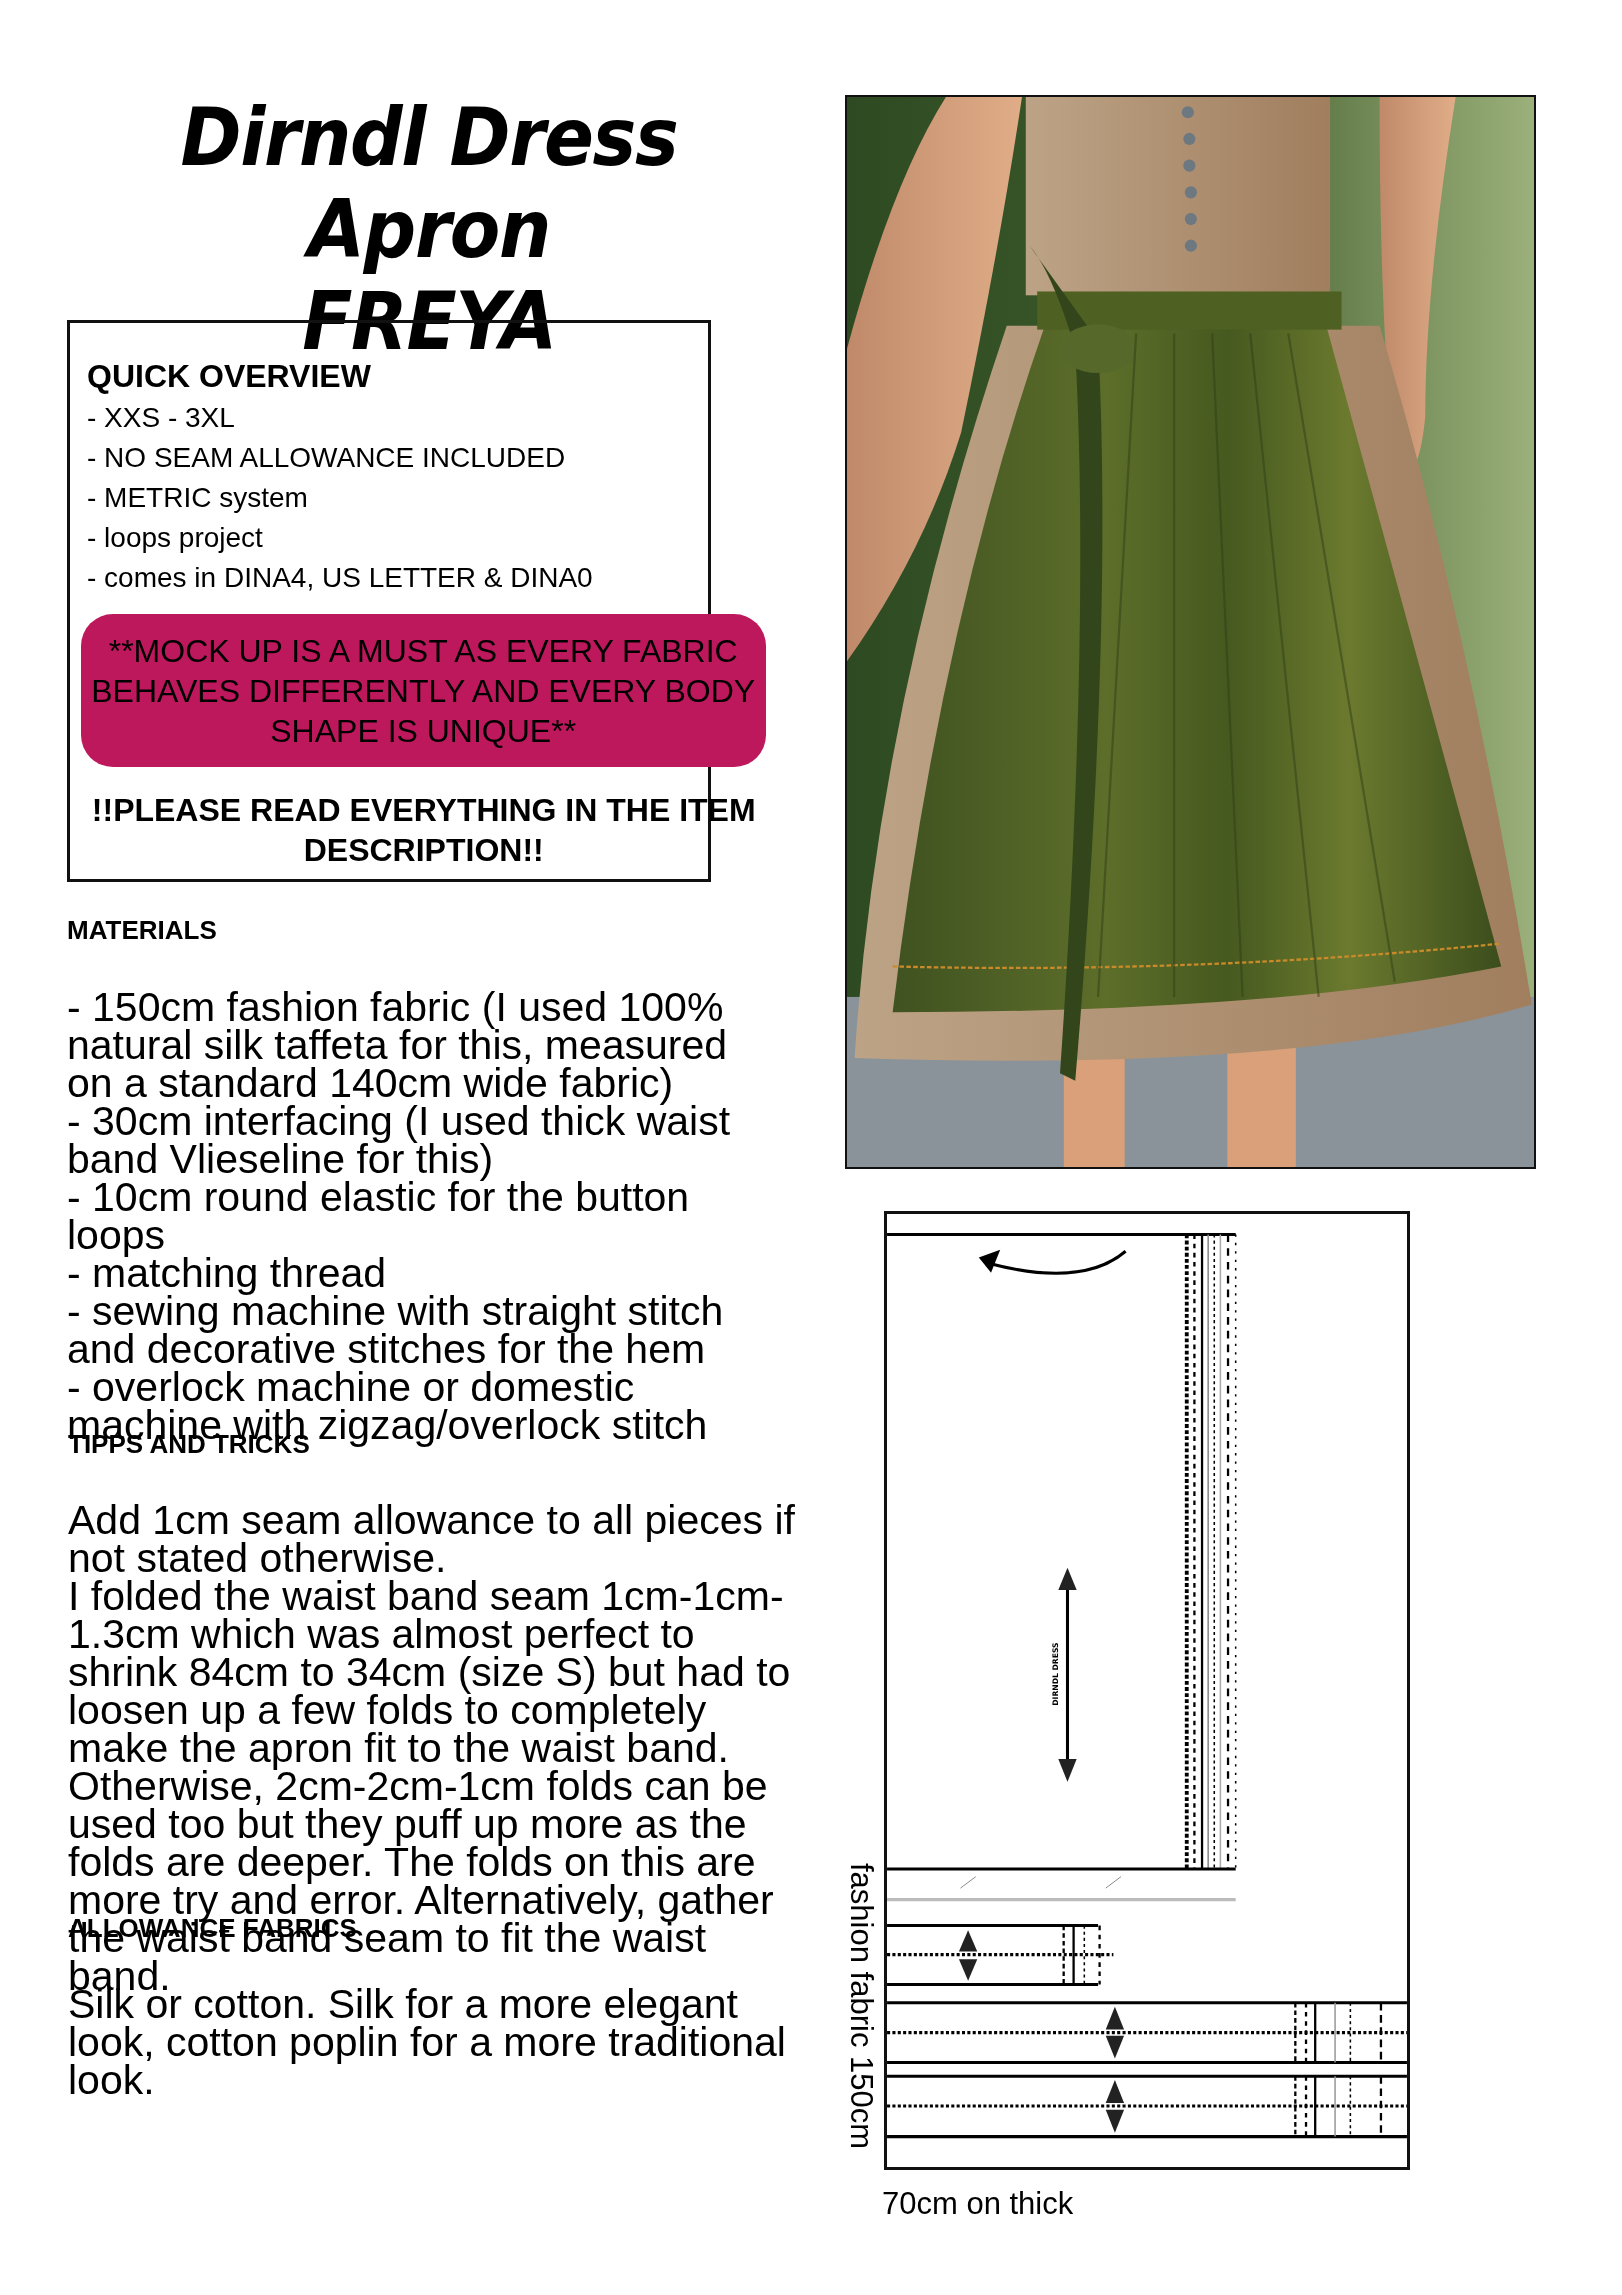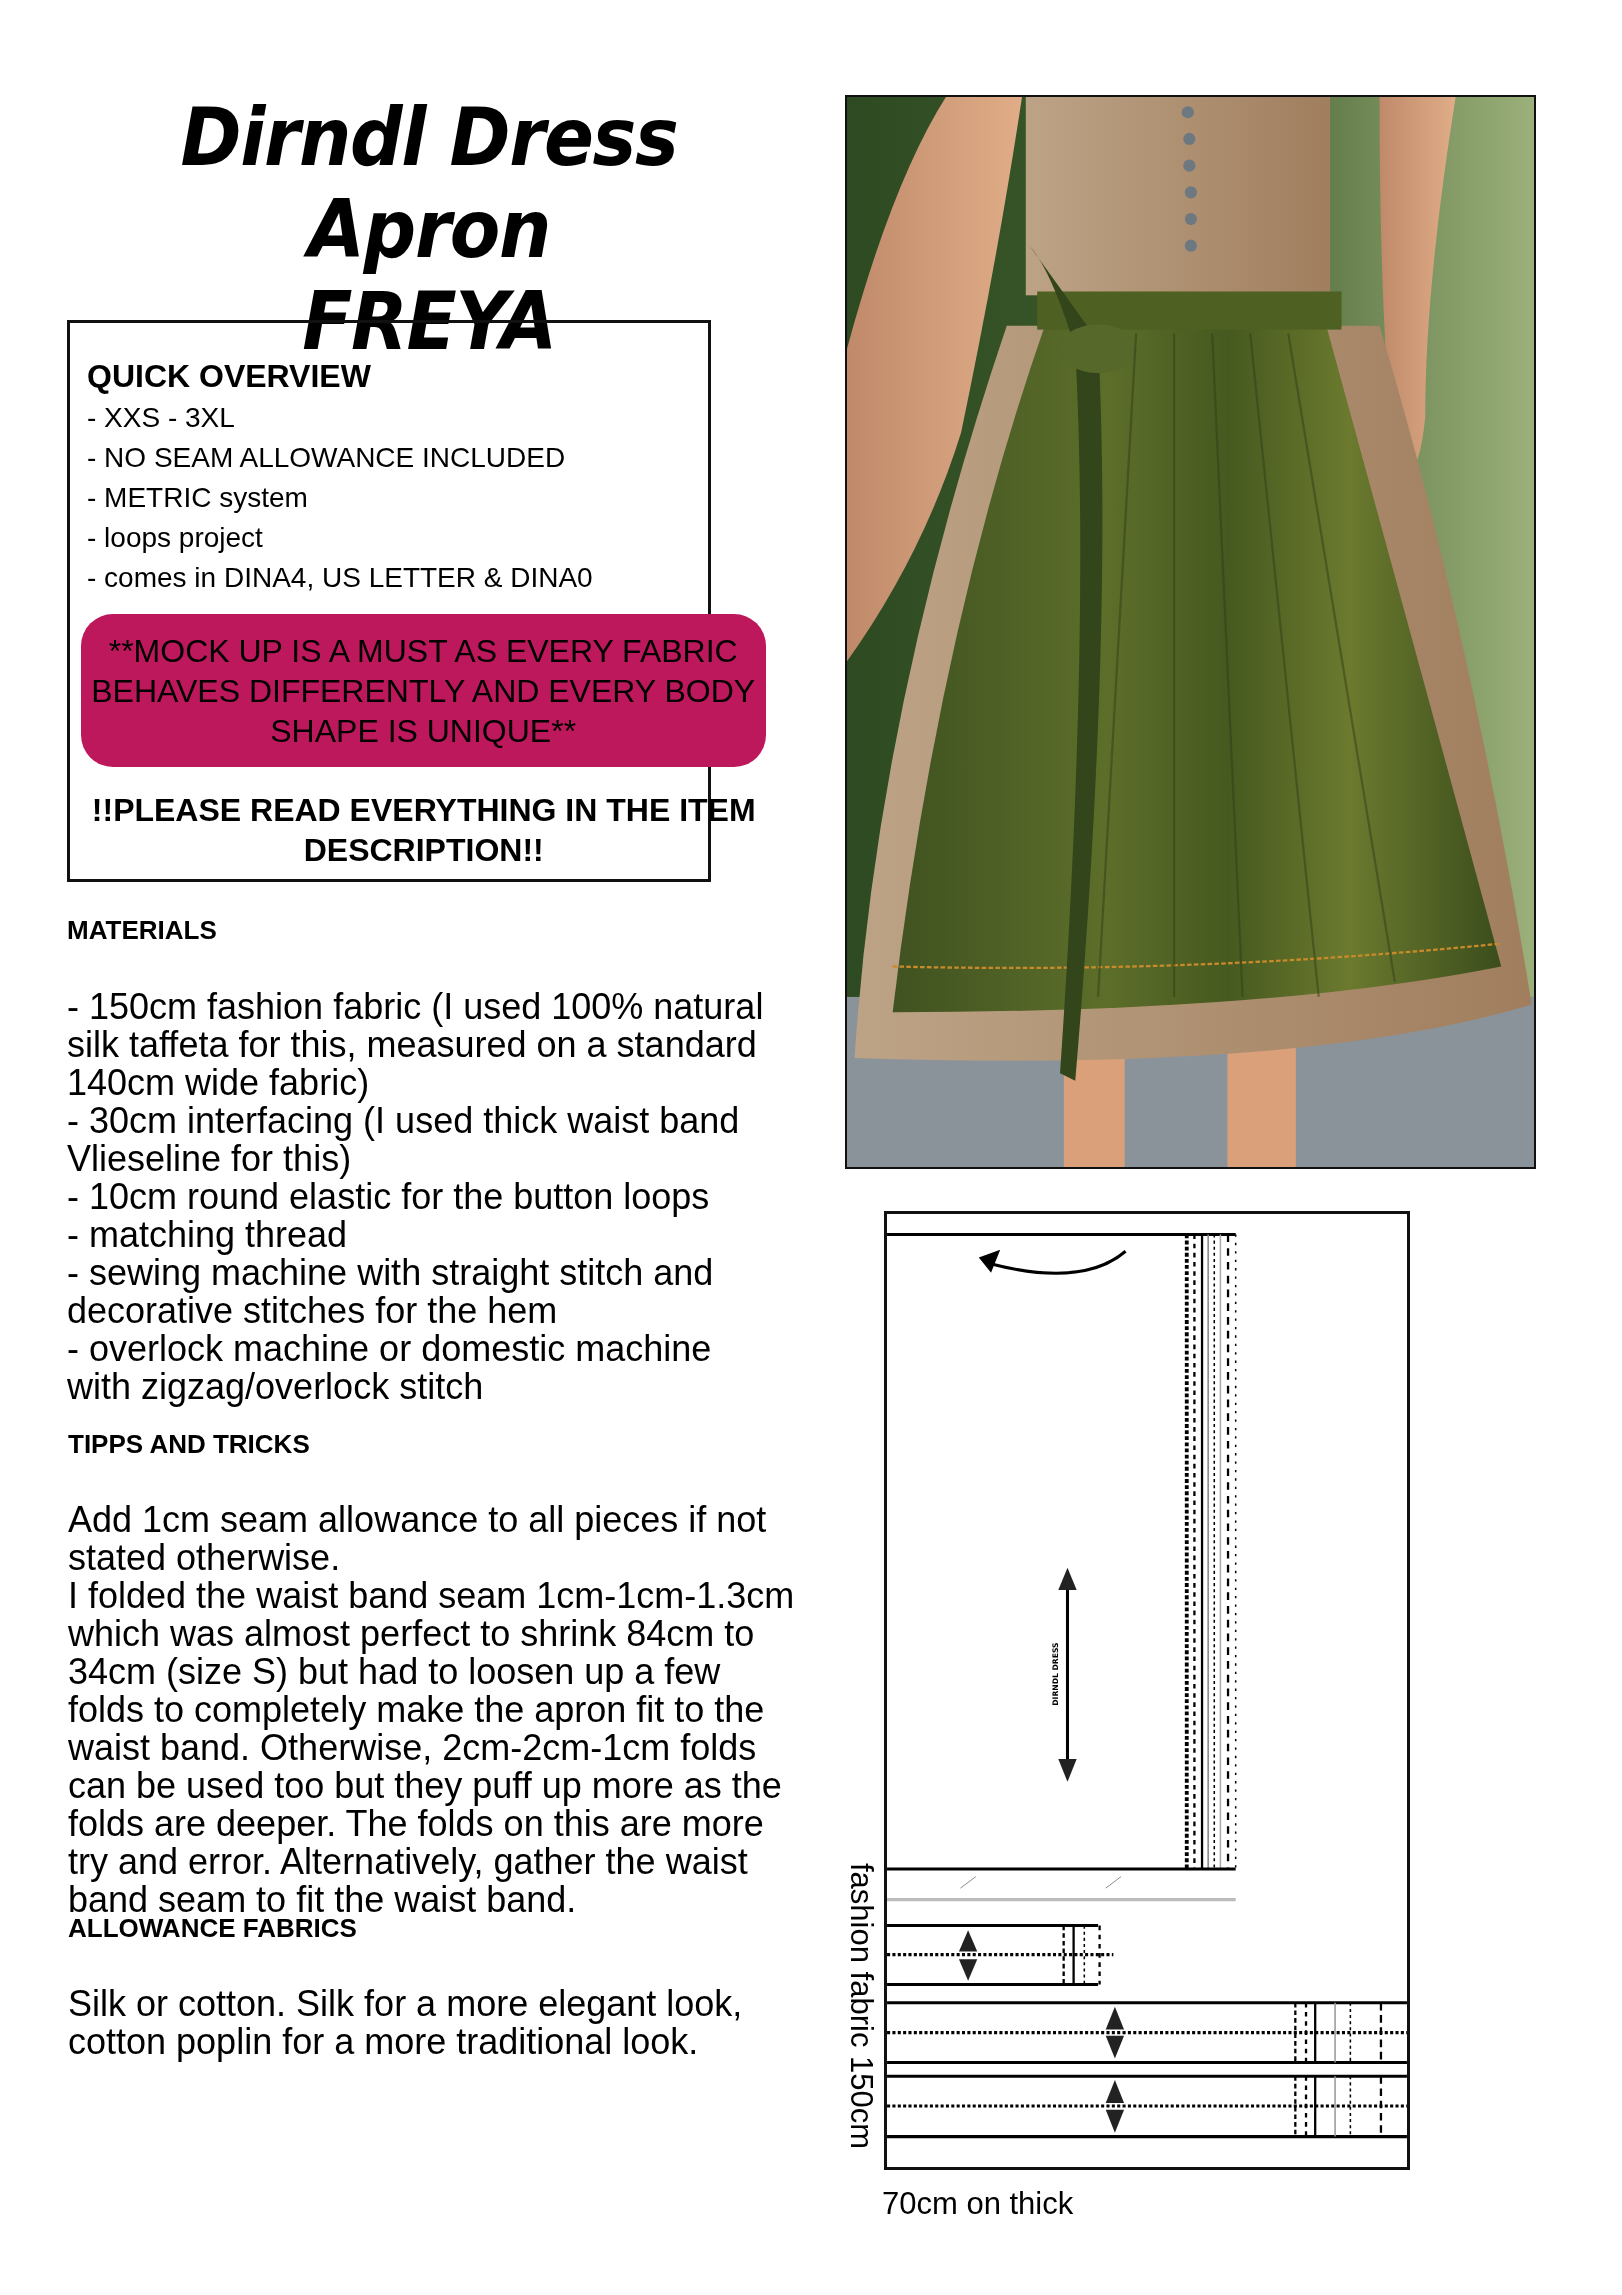--- a/index.html
+++ b/index.html
@@ -20,21 +20,21 @@
   .overview ul { list-style: none; margin: 0; padding: 0; position: absolute; left: 17px; top: 75px; }
   .overview li { font-size: 28px; line-height: 40px; }
   .notice { position: absolute; left: 10.7px; top: 291px; width: 685px; height: 153px;
             background: #be185d; display: flex; align-items: center; justify-content: center;
             text-align: center; font-size: 32px; line-height: 40px; padding: 0 6.1px; box-sizing: border-box; border-radius: 32px; }
   .warning { position: absolute; left: 7.7px; top: 467px; width: 692px; text-align: center;
              font-weight: bold; font-size: 32px; line-height: 40px; }
 
   
   .section-heading { position: absolute; left: 67px; font-weight: bold; font-size: 26px; }
-  .body-text { position: absolute; left: 67px; width: 735px; font-size: 36px; line-height: 38px; }
+  .body-text { position: absolute; left: 67px; width: 735px; font-size: 41px; line-height: 38px; }
   .body-text p { margin: 0; }
 
   
   .photo { position: absolute; left: 845px; top: 95px; width: 691px; height: 1074px;
            border: 2.3px solid #111; box-sizing: border-box; overflow: hidden;
            background: radial-gradient(ellipse at 15% 20%, #6f8a4c 0%, #3d5a2a 40%, #2c4322 70%),
                        #3b5128; }
   .photo svg { width: 100%; height: 100%; display: block; }
 
   

